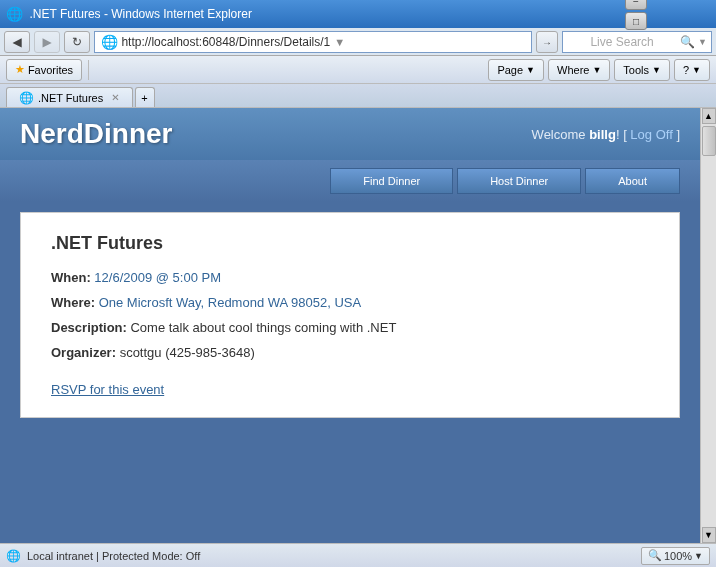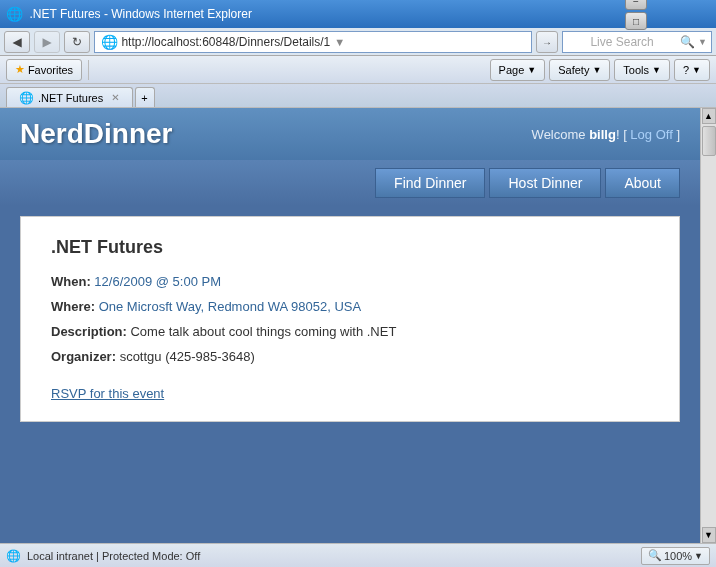--- a/index.html
+++ b/index.html
@@ -169,25 +169,25 @@
 
     
     .nav-buttons {
       background: linear-gradient(to bottom, #5a82b4, #4a6ea0);
       padding: 8px 20px;
       display: flex;
       justify-content: flex-end;
       gap: 4px;
     }
     .nav-link-btn {
-      padding: 6px 18px;
+      padding: 6px 32px;
       background: linear-gradient(to bottom, #6a9ad4, #4a78aa);
       border: 1px solid #3a6090;
       color: white;
-      font-size: 14px;
+      font-size: 11px;
       cursor: pointer;
       text-decoration: none;
       display: inline-block;
     }
 
     
     .content-area {
       background: #4a6ea0;
       padding: 10px 20px 20px 20px;
       flex: 1;
@@ -283,21 +283,21 @@
     <span class="favorites-star">★</span>
     <span>Favorites</span>
   </div>
   <div style="width:1px; height:20px; background:#bbb; margin:0 4px;"></div>
   <div style="display:flex; gap:4px; margin-left:auto;">
     <div class="toolbar-btn">
       <span>Page</span>
       <span style="font-size:9px;">▼</span>
     </div>
     <div class="toolbar-btn">
-      <span>Safety</span>
+      <span>Where</span>
       <span style="font-size:9px;">▼</span>
     </div>
     <div class="toolbar-btn">
       <span>Tools</span>
       <span style="font-size:9px;">▼</span>
     </div>
     <div class="toolbar-btn">
       <span>?</span>
       <span style="font-size:9px;">▼</span>
     </div>

